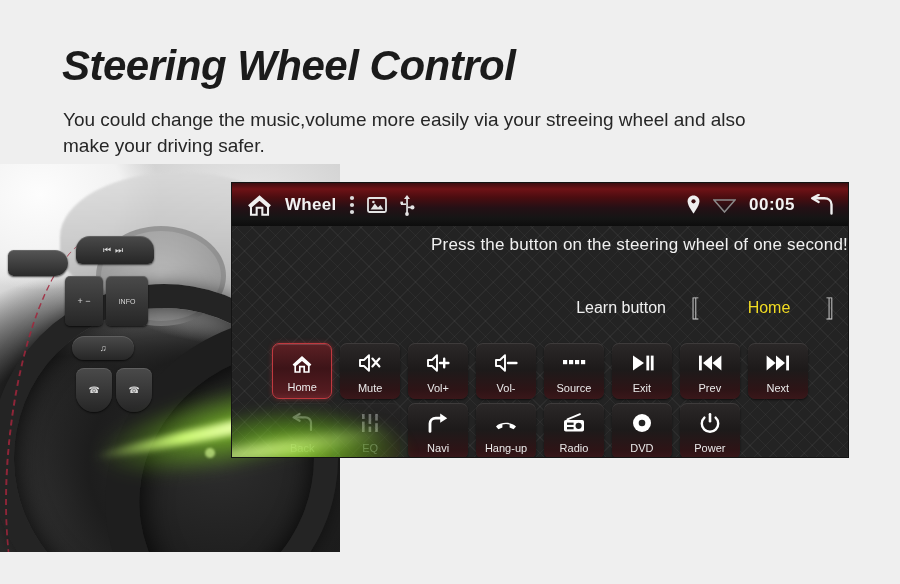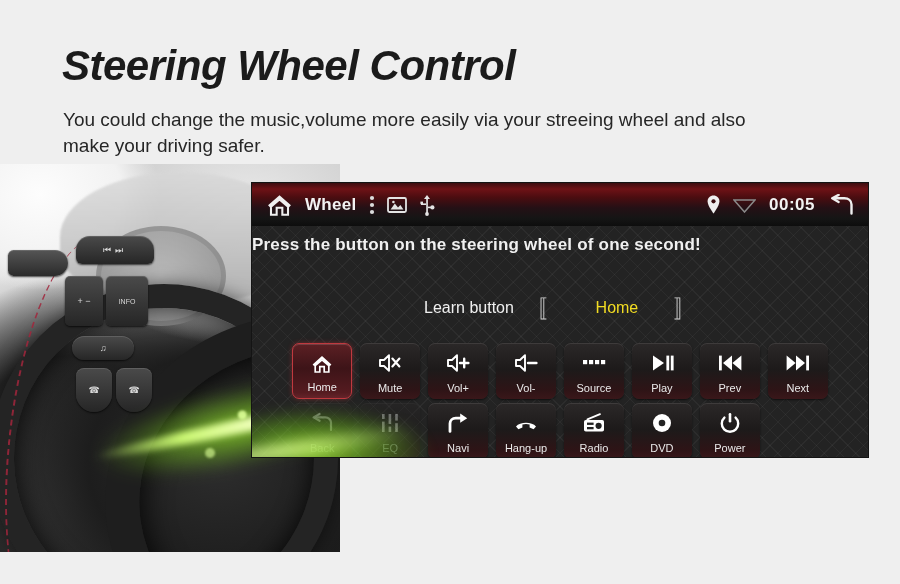--- a/index.html
+++ b/index.html
@@ -94,21 +94,21 @@
   }
   .glow .halo{
     position:absolute;left:-20px;top:0;width:370px;height:120px;border-radius:50%;
     background:radial-gradient(ellipse 190px 52px at 170px 60px, rgba(150,230,40,.78) 0%, rgba(120,200,30,.40) 45%, rgba(90,170,20,0) 78%);
     filter:blur(7px);
   }
   .spark{position:absolute;border-radius:50%;background:rgba(220,255,150,.9);filter:blur(1px);}
 
   
   #device{
-    position:absolute;left:252px;top:183px;width:616px;height:274px;
+    position:absolute;left:232px;top:183px;width:616px;height:274px;
     background:#a16207;
     overflow:hidden;
     box-shadow:0 0 0 1px #141414;
   }
   
   #device-bg{
     position:absolute;inset:0;
     background-color:#232323;
     background-image:
       repeating-linear-gradient(45deg, rgba(255,255,255,.045) 0 1px, transparent 1px 11px),
@@ -123,26 +123,26 @@
     color:#f2f2f2;
   }
   #statusbar .left{display:flex;align-items:center;gap:12px;padding-left:14px;}
   #statusbar .right{display:flex;align-items:center;gap:13px;margin-left:auto;padding-right:14px;text-align:right;}
   .sb-title{font-size:17px;font-weight:bold;letter-spacing:.3px;}
   .sb-time{font-size:17px;font-weight:bold;letter-spacing:.5px;}
   .ico{display:inline-block;line-height:0;}
 
   
   #instruction{
-    position:absolute;left:0;top:52px;width:100%;text-align:left;
-    color:#f0f0f0;font-size:17px;letter-spacing:.2px;font-weight:bold;
+    position:absolute;left:0;top:52px;width:100%;text-align:right;
+    color:#f0f0f0;font-size:17px;letter-spacing:.2px;
   }
   #learnrow{
     position:absolute;left:0;top:110px;width:100%;
-    display:flex;align-items:center;justify-content:center;gap:16px;
+    display:flex;align-items:center;justify-content:flex-end;gap:16px;
     color:#f0f0f0;font-size:16px;
   }
   #learnrow .brk{font-size:22px;color:#cfcfcf;font-weight:300;}
   #learn-value{
     color:#f2dc22;font-size:16px;display:inline-block;
     min-width:74px;text-align:center;
   }
 
   
   #grid{
@@ -345,21 +345,21 @@
         <span class="kl">Source</span>
       </div>
       <div class="key">
         <span class="ki">
           <svg width="26" height="22" viewBox="0 0 24 22">
             <path d="M3 3.6 L14 11 L3 18.4 Z" fill="#fff"></path>
             <rect x="16.4" y="3.6" width="2.8" height="14.8" fill="#fff"></rect>
             <rect x="20.8" y="3.6" width="2.8" height="14.8" fill="#fff"></rect>
           </svg>
         </span>
-        <span class="kl">Play</span>
+        <span class="kl">Exit</span>
       </div>
       <div class="key">
         <span class="ki">
           <svg width="26" height="22" viewBox="0 0 24 22">
             <rect x="1" y="3.6" width="2.8" height="14.8" fill="#fff"></rect>
             <path d="M14 3.6 L14 18.4 L5 11 Z" fill="#fff"></path>
             <path d="M23.4 3.6 L23.4 18.4 L14.4 11 Z" fill="#fff"></path>
           </svg>
         </span>
         <span class="kl">Prev</span>

